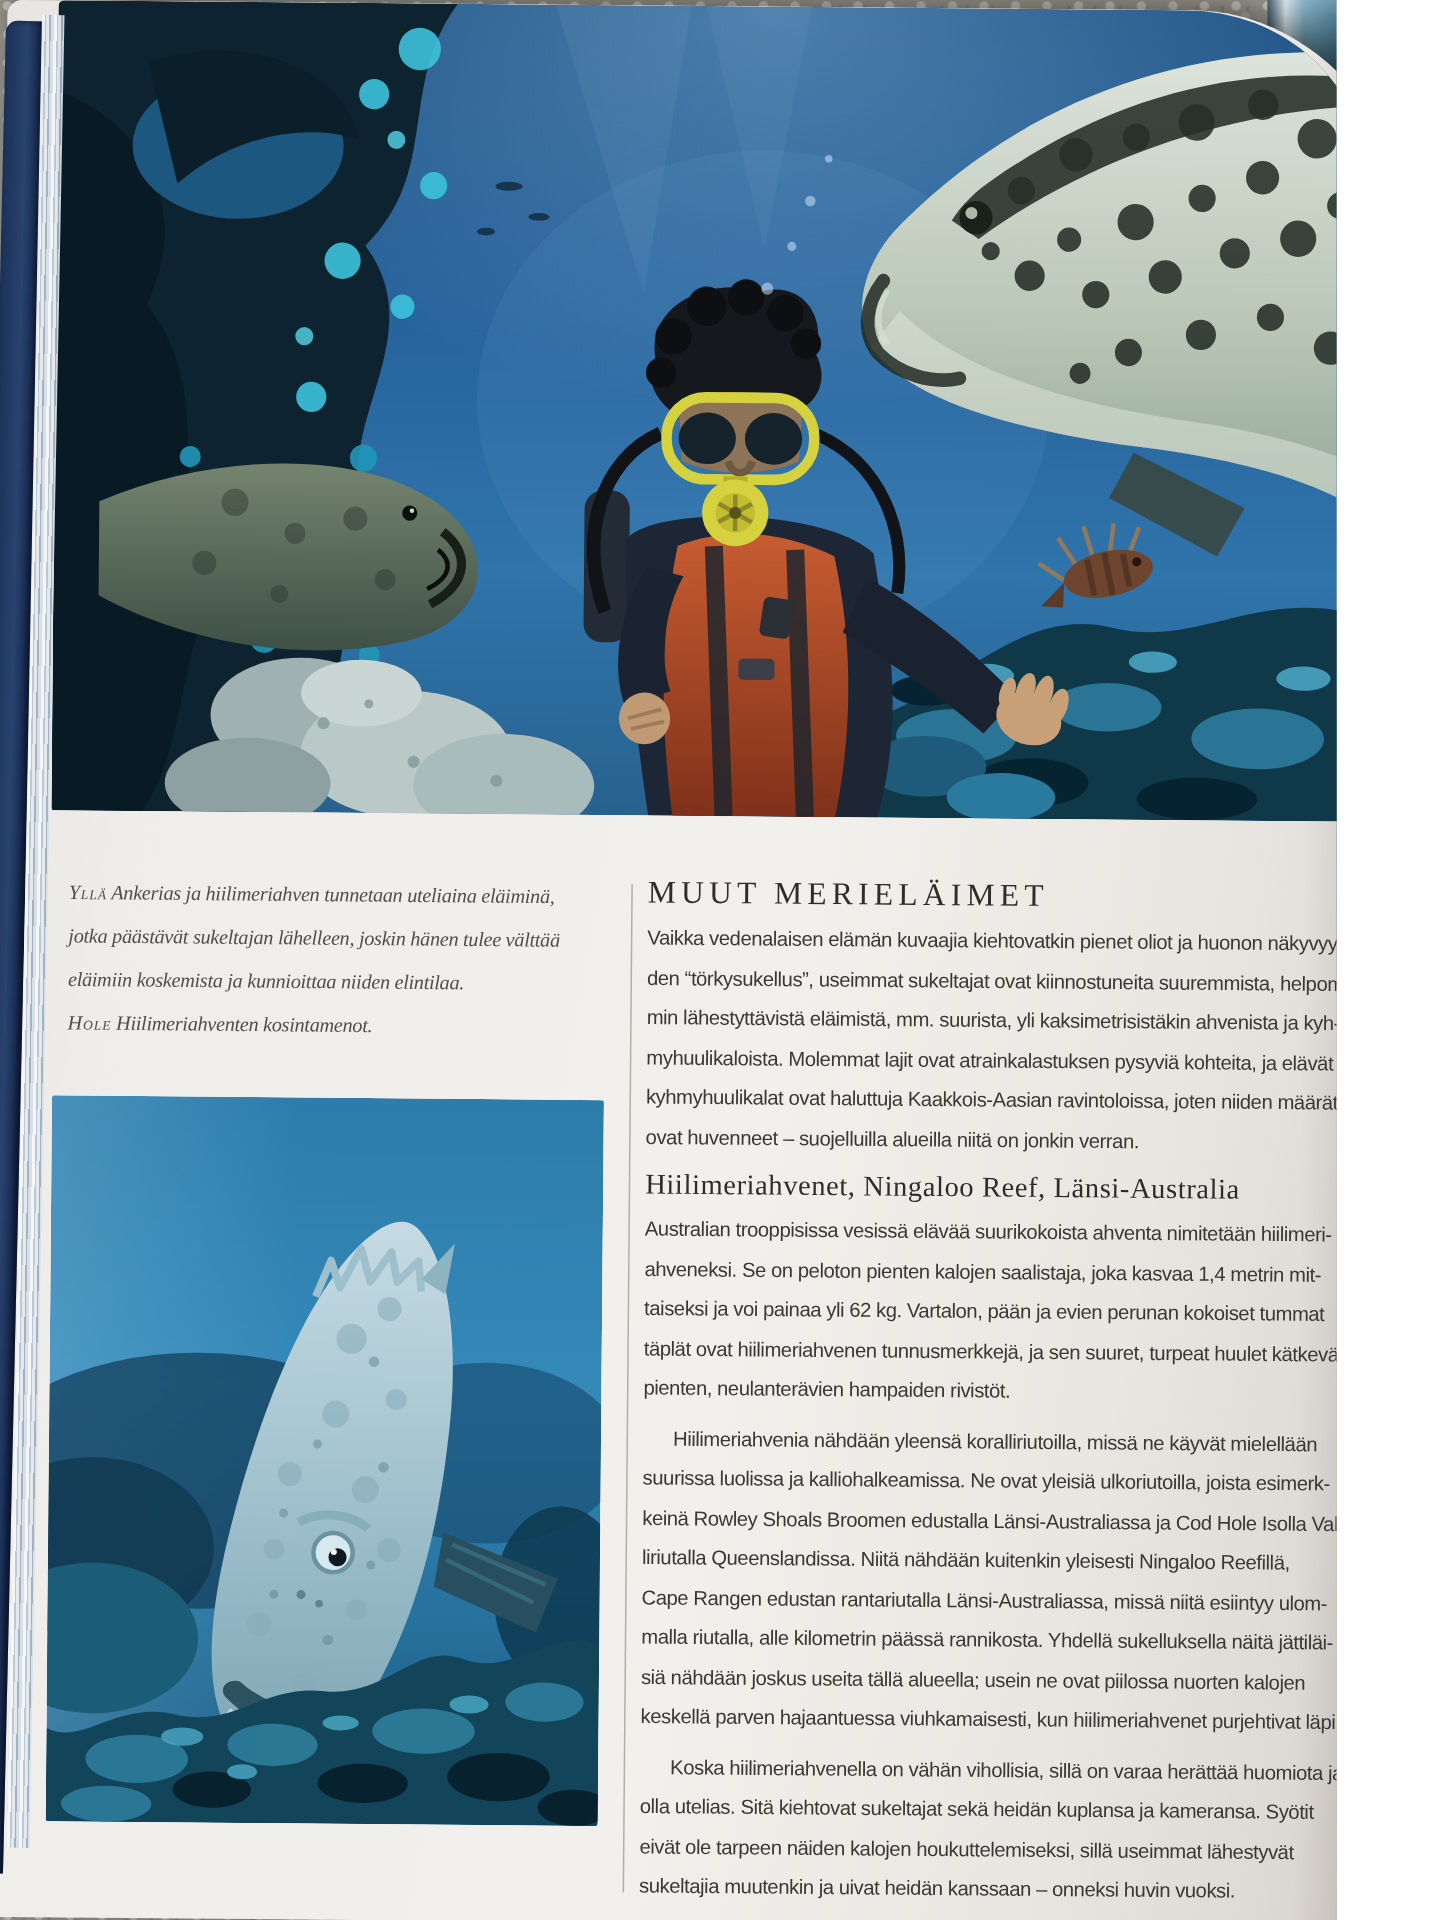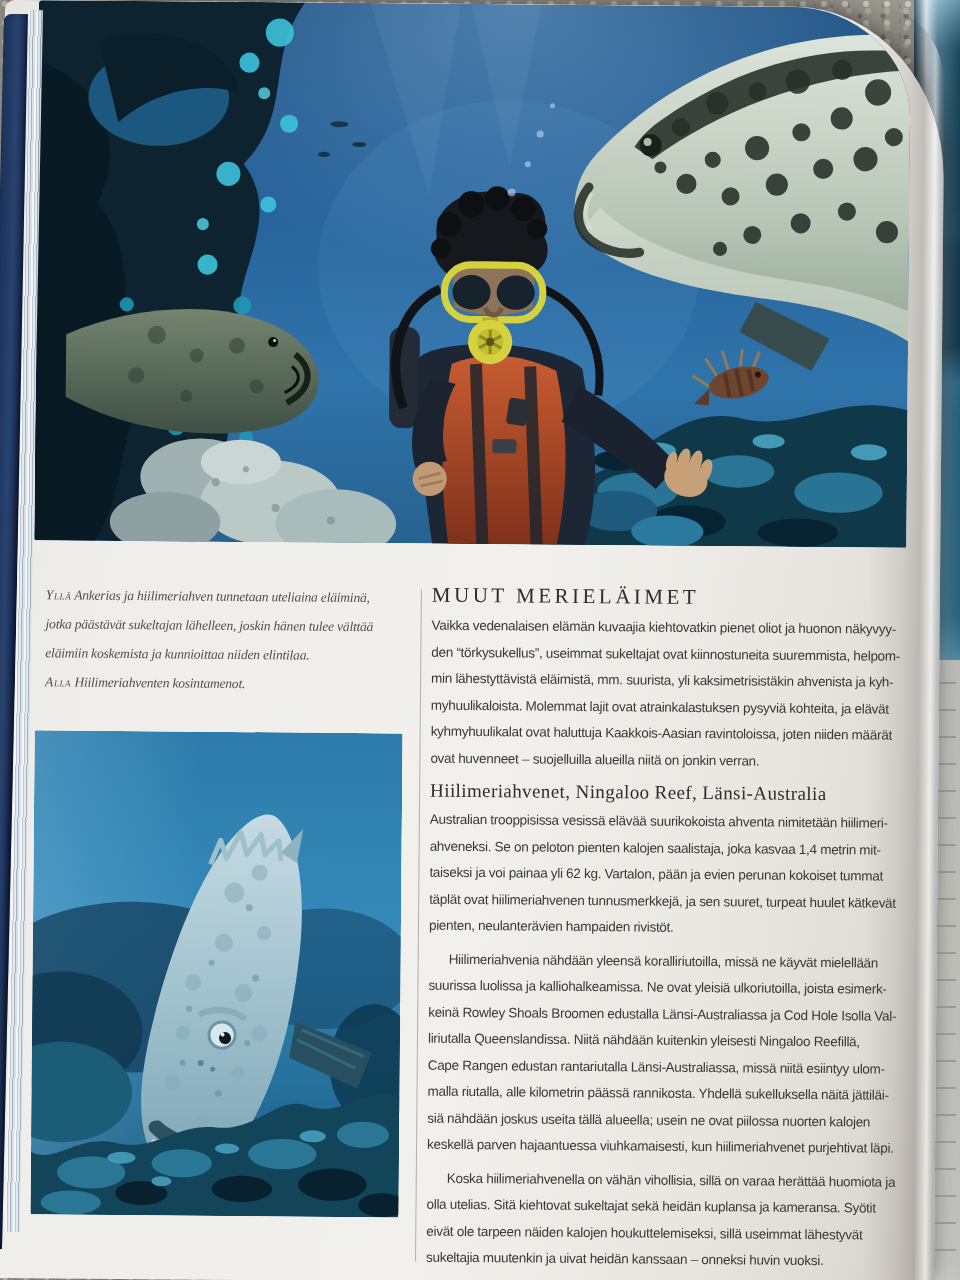--- a/index.html
+++ b/index.html
@@ -1,17 +1,17 @@
 <!DOCTYPE html>
 <html><head>
 <meta charset="utf-8">
 <style>
   html,body{margin:0;padding:0;}
   body{width:960px;height:1280px;overflow:hidden;font-family:"Liberation Sans",sans-serif;}
-  .scene{position:relative;width:960px;height:1280px;overflow:hidden;background:#9d9a92;}
+  .scene{position:relative;width:891px;height:1280px;overflow:hidden;background:#9d9a92;}
 
   
   .carpet{position:absolute;inset:0;background-color:#9b9890;
     background-image:
       radial-gradient(circle at 5px 4px,  #c9c6be 0 2.6px, rgba(0,0,0,0) 3.6px),
       radial-gradient(circle at 13px 11px,#b1aea6 0 2.6px, rgba(0,0,0,0) 3.6px),
       radial-gradient(circle at 9px 16px, #78756e 0 2.1px, rgba(0,0,0,0) 3.1px),
       radial-gradient(circle at 17px 6px, #8a877f 0 2.1px, rgba(0,0,0,0) 3.1px);
     background-size:21px 19px,19px 17px,23px 21px,17px 15px;}
 
@@ -302,21 +302,21 @@
               <circle cx="512" cy="100" r="2.5"></circle>
           </g>
         </g>
       </svg>
     </div>
 
     <div class="caption">
       <div><span class="cap-label" data-bind="photo_captions.above_label">Yllä</span> <span data-bind-lines="photo_captions.above_lines">Ankerias ja hiilimeriahven tunnetaan uteliaina eläiminä,
 jotka päästävät sukeltajan lähelleen, joskin hänen tulee välttää
 eläimiin koskemista ja kunnioittaa niiden elintilaa.</span></div>
-      <div><span class="cap-label" data-bind="photo_captions.below_label">Alla</span> <span data-bind-lines="photo_captions.below_lines">Hiilimeriahventen kosintamenot.</span></div>
+      <div><span class="cap-label" data-bind="photo_captions.below_label">Hole</span> <span data-bind-lines="photo_captions.below_lines">Hiilimeriahventen kosintamenot.</span></div>
     </div>
 
     <div class="vrule"></div>
 
     <div class="column">
       <h1 data-bind="article.section_heading">MUUT MERIELÄIMET</h1>
       <p data-bind-lines="article.intro_lines">Vaikka vedenalaisen elämän kuvaajia kiehtovatkin pienet oliot ja huonon näkyvyy-
 den “törkysukellus”, useimmat sukeltajat ovat kiinnostuneita suuremmista, helpom-
 min lähestyttävistä eläimistä, mm. suurista, yli kaksimetrisistäkin ahvenista ja kyh-
 myhuulikaloista. Molemmat lajit ovat atrainkalastuksen pysyviä kohteita, ja elävät

